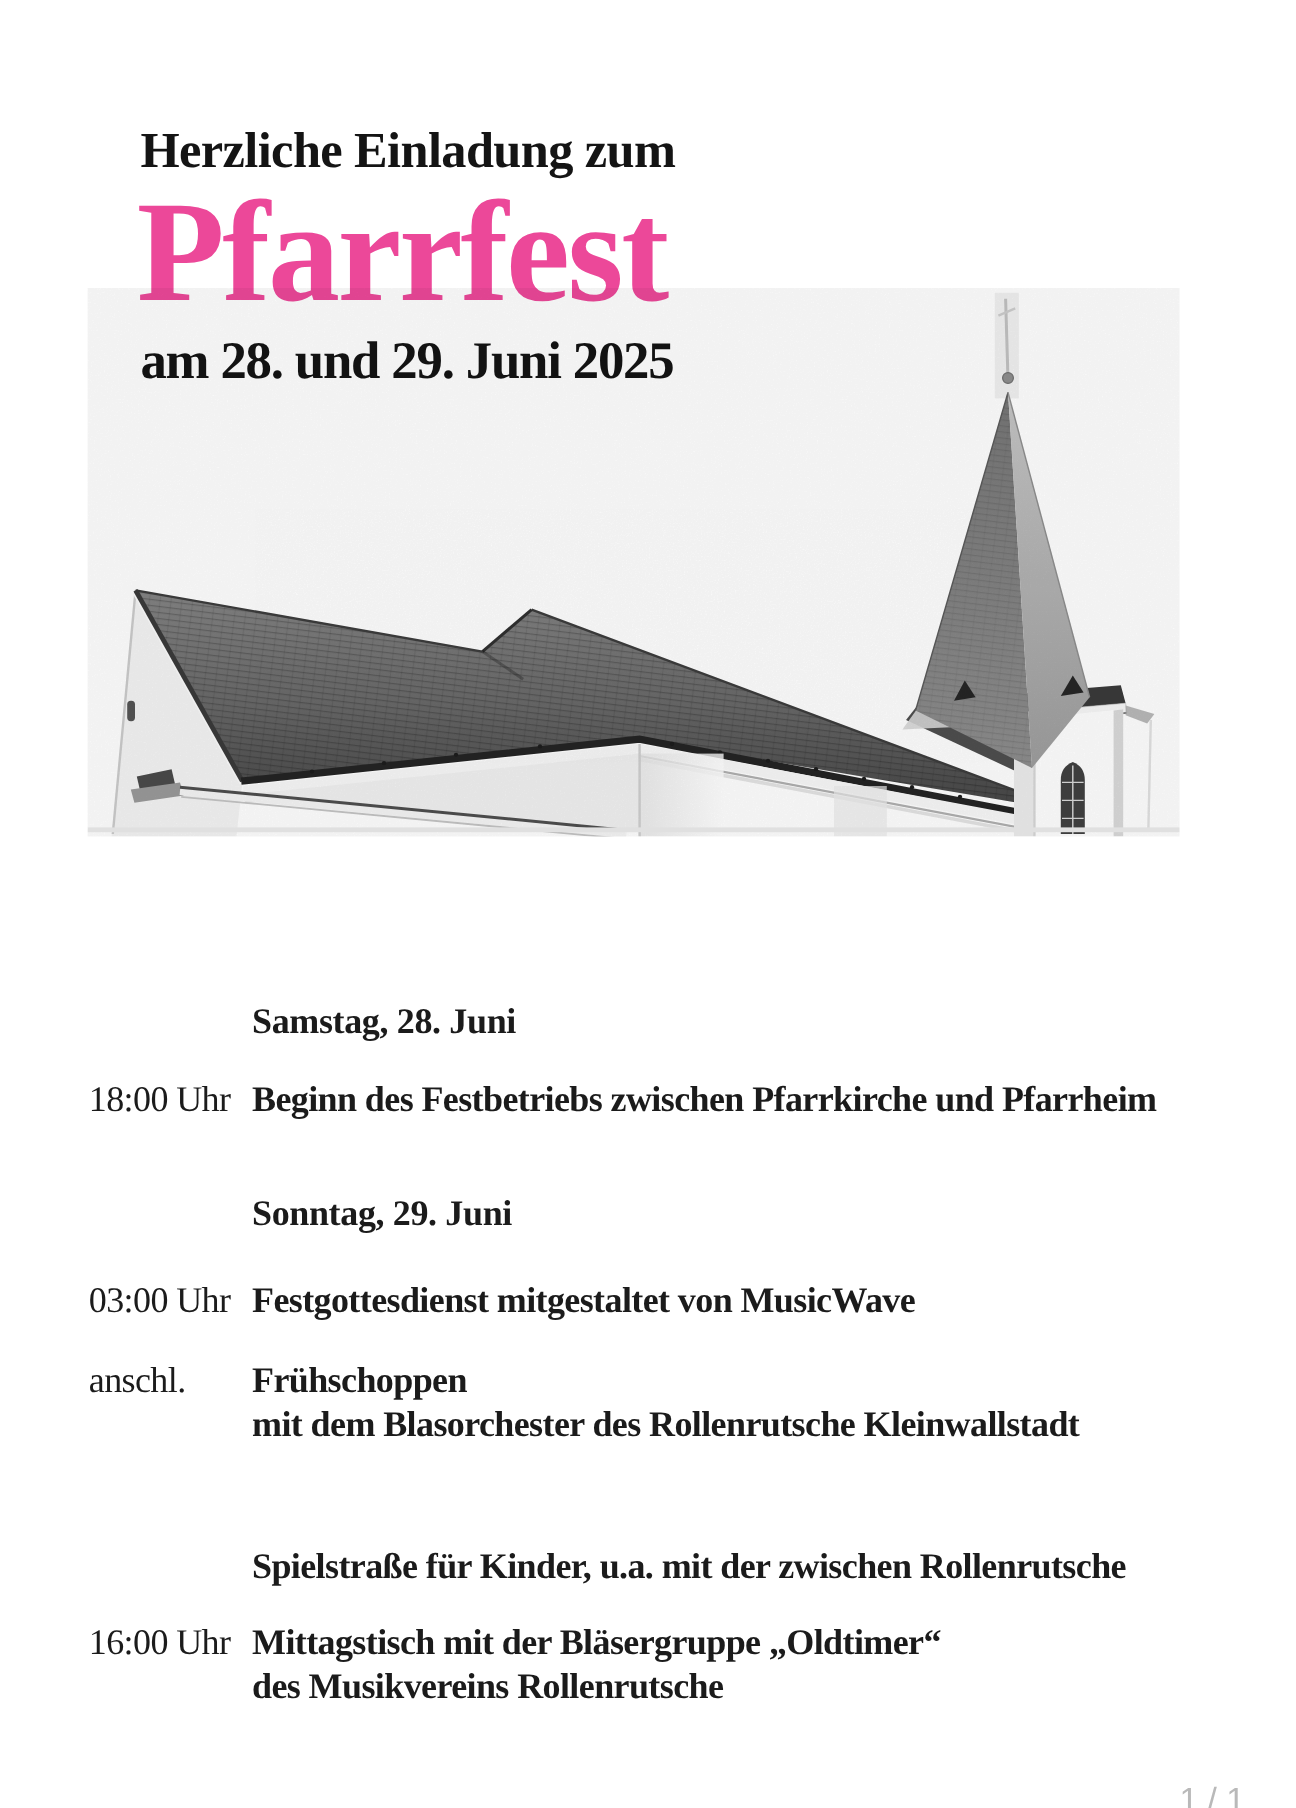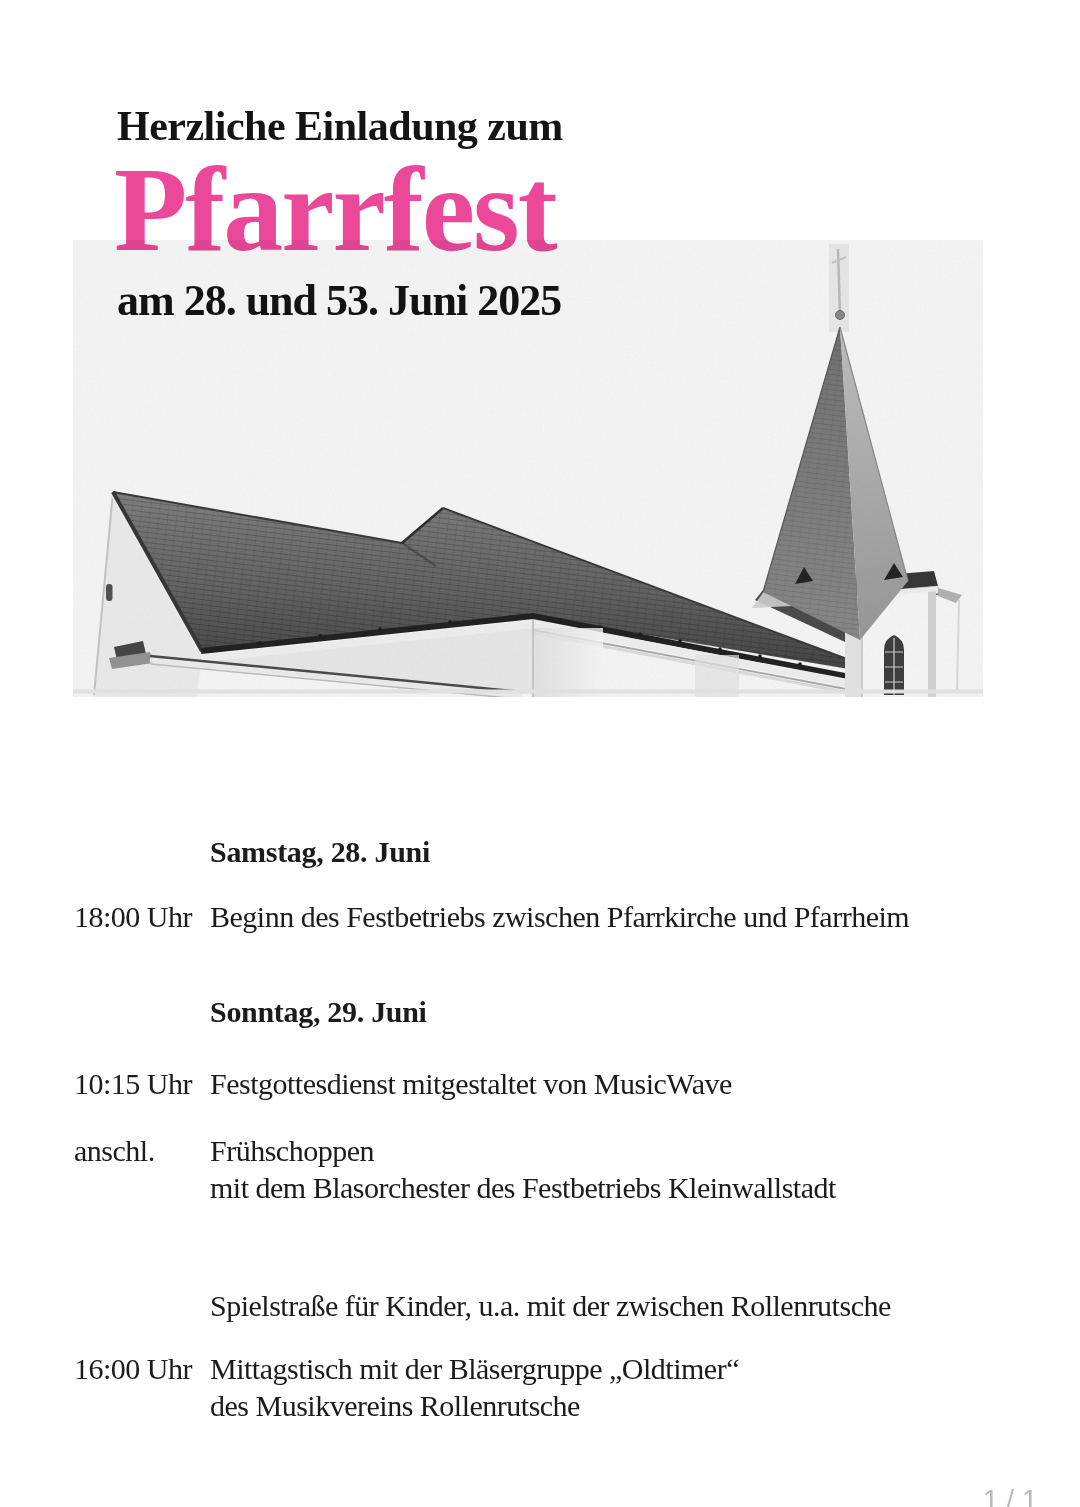--- a/index.html
+++ b/index.html
@@ -30,39 +30,39 @@
     white-space:nowrap;color:#141414;
   }
 
   
   .photo{position:absolute;left:73px;top:240px;width:910px;height:457px;}
 
   
   .row{position:absolute;left:0;width:880px;font-size:30px;line-height:37px;letter-spacing:-0.5px;}
   .row .time{position:absolute;left:74px;top:0;white-space:nowrap;}
   .row .desc{margin-left:210px;margin-right:130px;}
-  .row .desc div{white-space:nowrap;}
+  .row .desc div{white-space:nowrap;font-weight:bold;}
   .day-head{position:absolute;left:210px;font-size:30px;line-height:37px;font-weight:bold;letter-spacing:-0.3px;white-space:nowrap;}
 
   
   .pager{
     position:absolute;left:983px;top:1486px;
     font-family:"Liberation Sans", sans-serif;
     font-size:28px;line-height:1;color:#b9b9b9;
     white-space:nowrap;
   }
 </style>
 </head>
 <body>
 
 <div class="page">
 
   <div class="invite-line">Herzliche Einladung zum</div>
   <div class="main-title">Pfarrfest</div>
-  <div class="date-line">am 28. und 53. Juni 2025</div>
+  <div class="date-line">am 28. und 29. Juni 2025</div>
 
   <svg class="photo" viewBox="73 240 910 457" xmlns="http://www.w3.org/2000/svg">
     <defs>
       <linearGradient id="roofG" x1="0" y1="0" x2="0" y2="1">
         <stop offset="0" stop-color="#858585"></stop>
         <stop offset="0.55" stop-color="#686868"></stop>
         <stop offset="1" stop-color="#474747"></stop>
       </linearGradient>
       <linearGradient id="spireL" x1="0" y1="0" x2="0" y2="1">
         <stop offset="0" stop-color="#777777"></stop>
@@ -188,31 +188,31 @@
   <div class="row" style="top:898px">
     <span class="time">18:00 Uhr</span>
     <div class="desc">
         <div>Beginn des Festbetriebs zwischen Pfarrkirche und Pfarrheim</div>
       </div>
   </div>
 
   <div class="day-head" style="top:993px">Sonntag, 29. Juni</div>
 
   <div class="row" style="top:1065px">
-    <span class="time">10:15 Uhr</span>
+    <span class="time">03:00 Uhr</span>
     <div class="desc">
         <div>Festgottesdienst mitgestaltet von MusicWave</div>
       </div>
   </div>
 
   <div class="row" style="top:1132px">
     <span class="time">anschl.</span>
     <div class="desc">
       <div>Frühschoppen</div>
-      <div>mit dem Blasorchester des Festbetriebs Kleinwallstadt</div>
+      <div>mit dem Blasorchester des Rollenrutsche Kleinwallstadt</div>
     </div>
   </div>
 
 
   <div class="row" style="top:1287px">
     <span class="time"></span>
     <div class="desc">
         <div>Spielstraße für Kinder, u.a. mit der zwischen Rollenrutsche</div>
       </div>
   </div>

